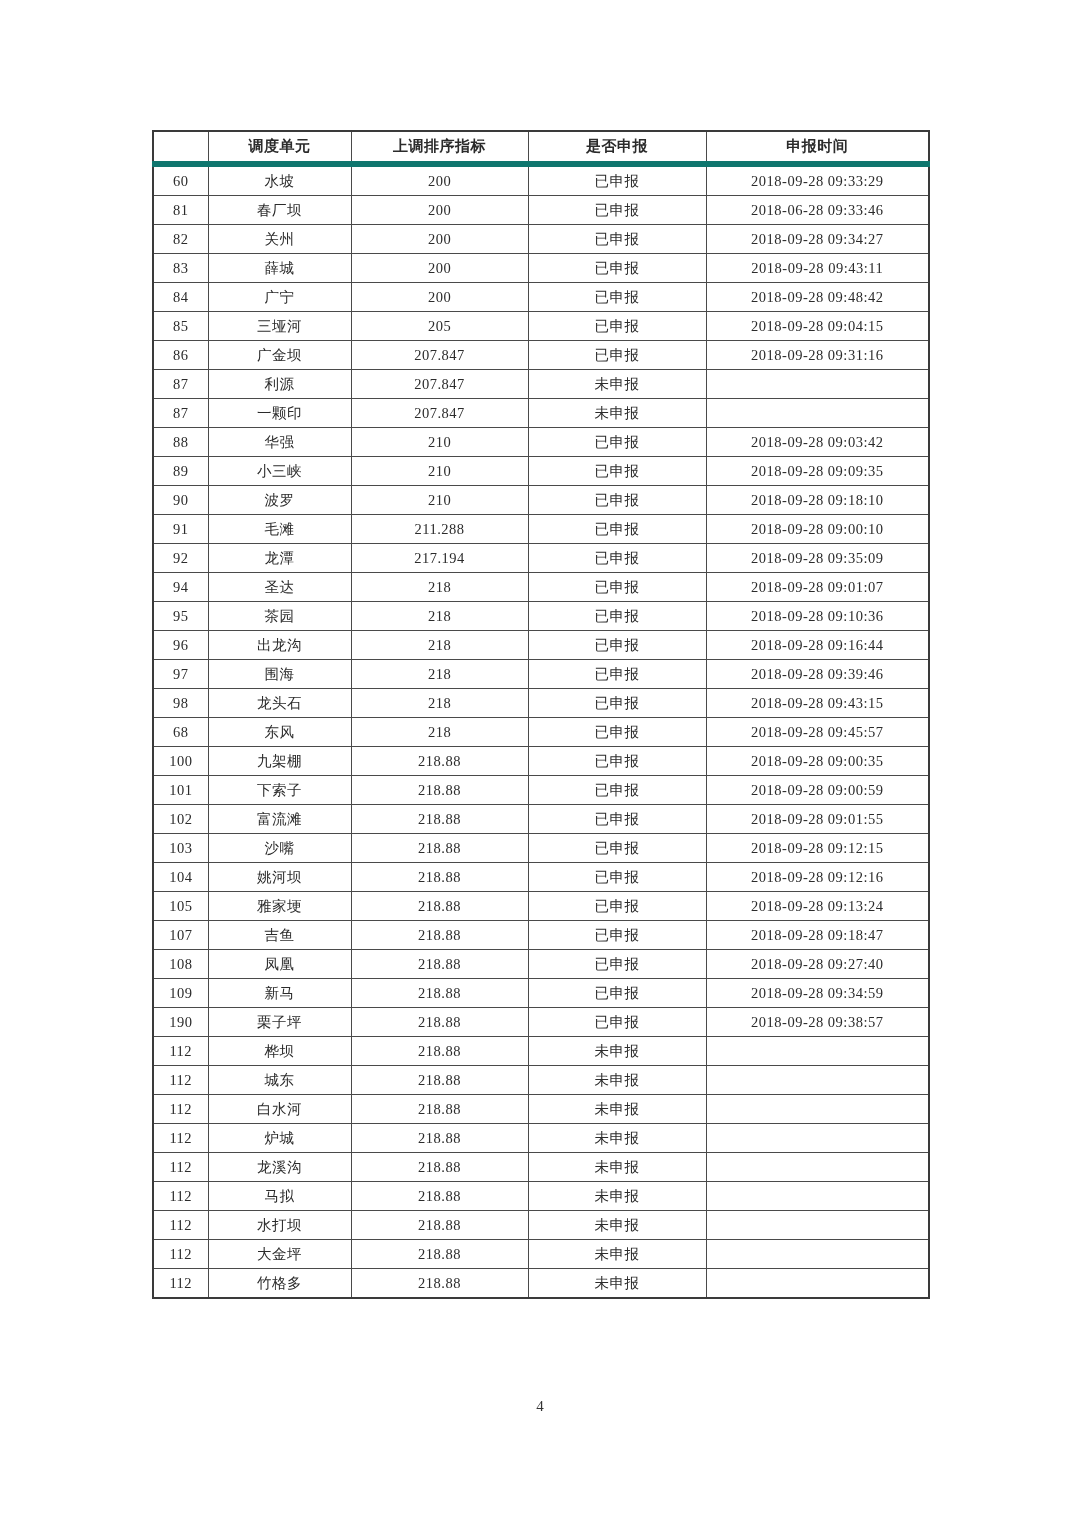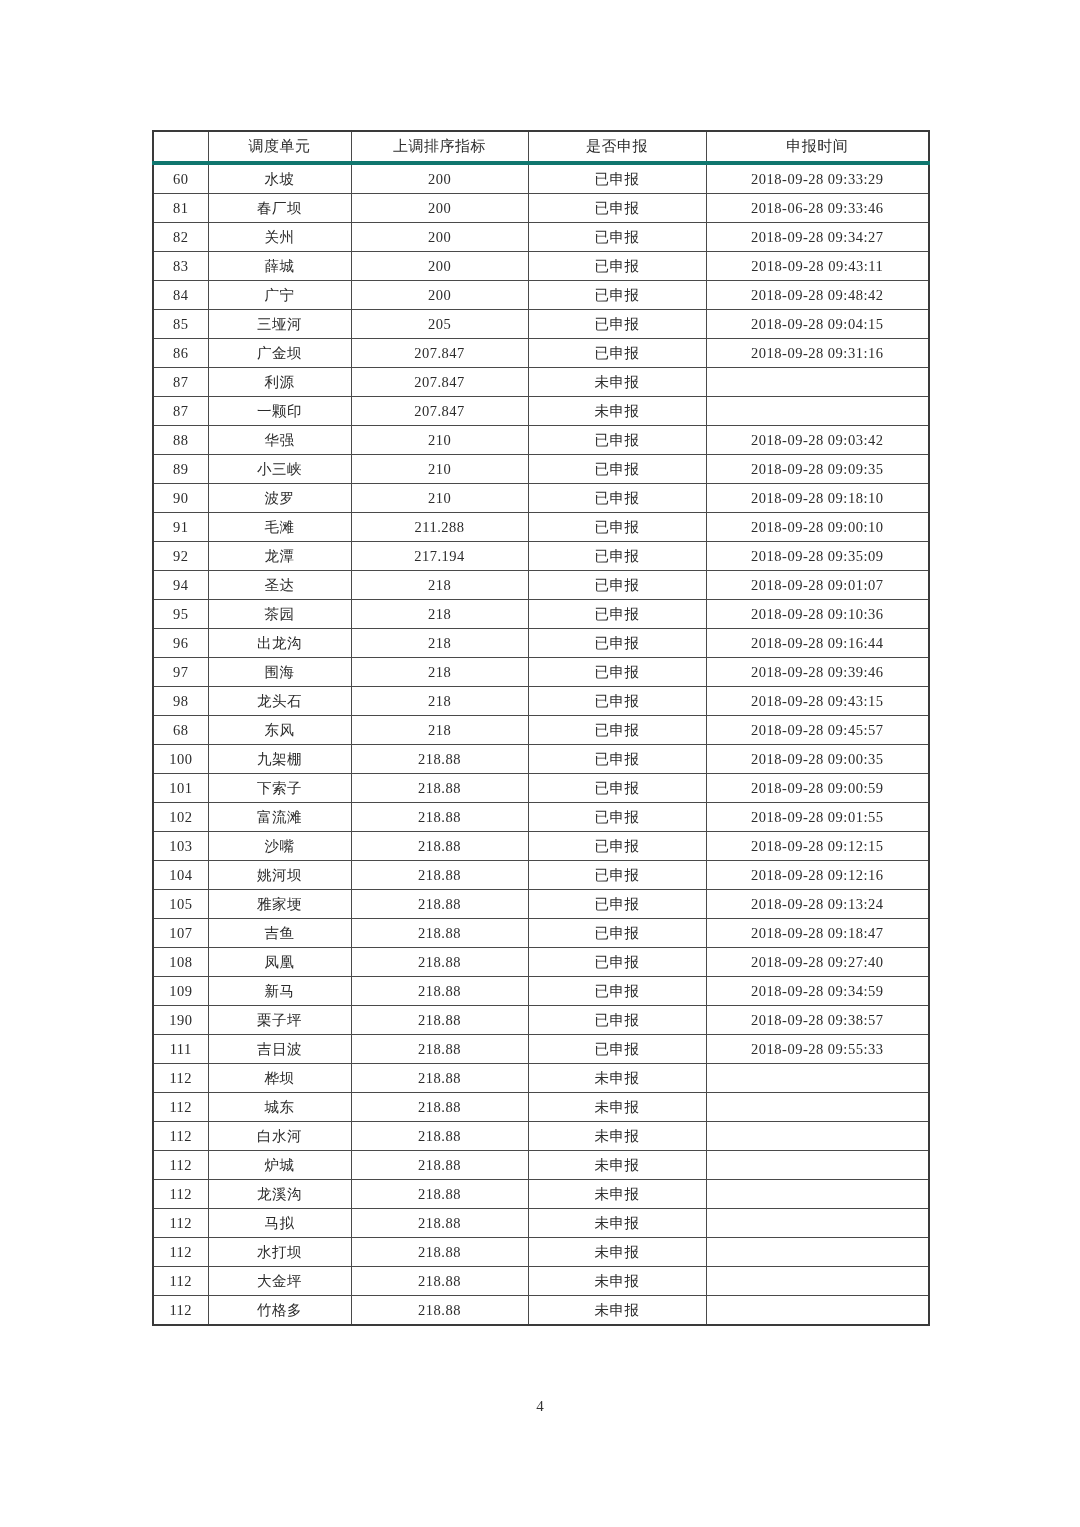--- a/index.html
+++ b/index.html
@@ -36,24 +36,24 @@
     height: 28px;
     padding: 0 2px;
     text-align: center;
     vertical-align: middle;
     font-size: 14.5px;
     white-space: nowrap;
     overflow: hidden;
     letter-spacing: 0.5px;
   }
   table.report thead th {
-    font-weight: normal;
+    font-weight: bold;
     font-size: 15px;
     height: 29px;
-    border-bottom: 4px solid #0f766e;
+    border-bottom: 6px solid #0f766e;
   }
   .page-number {
     position: absolute;
     top: 1398px;
     left: 0;
     width: 100%;
     text-align: center;
     font-size: 15px;
     color: #333;
   }
@@ -284,27 +284,20 @@
           <td>2018-09-28 09:34:59</td>
         </tr>
         <tr>
           <td>190</td>
           <td>栗子坪</td>
           <td>218.88</td>
           <td>已申报</td>
           <td>2018-09-28 09:38:57</td>
         </tr>
         <tr>
-          <td>111</td>
-          <td>吉日波</td>
-          <td>218.88</td>
-          <td>已申报</td>
-          <td>2018-09-28 09:55:33</td>
-        </tr>
-        <tr>
           <td>112</td>
           <td>桦坝</td>
           <td>218.88</td>
           <td>未申报</td>
           <td></td>
         </tr>
         <tr>
           <td>112</td>
           <td>城东</td>
           <td>218.88</td>

